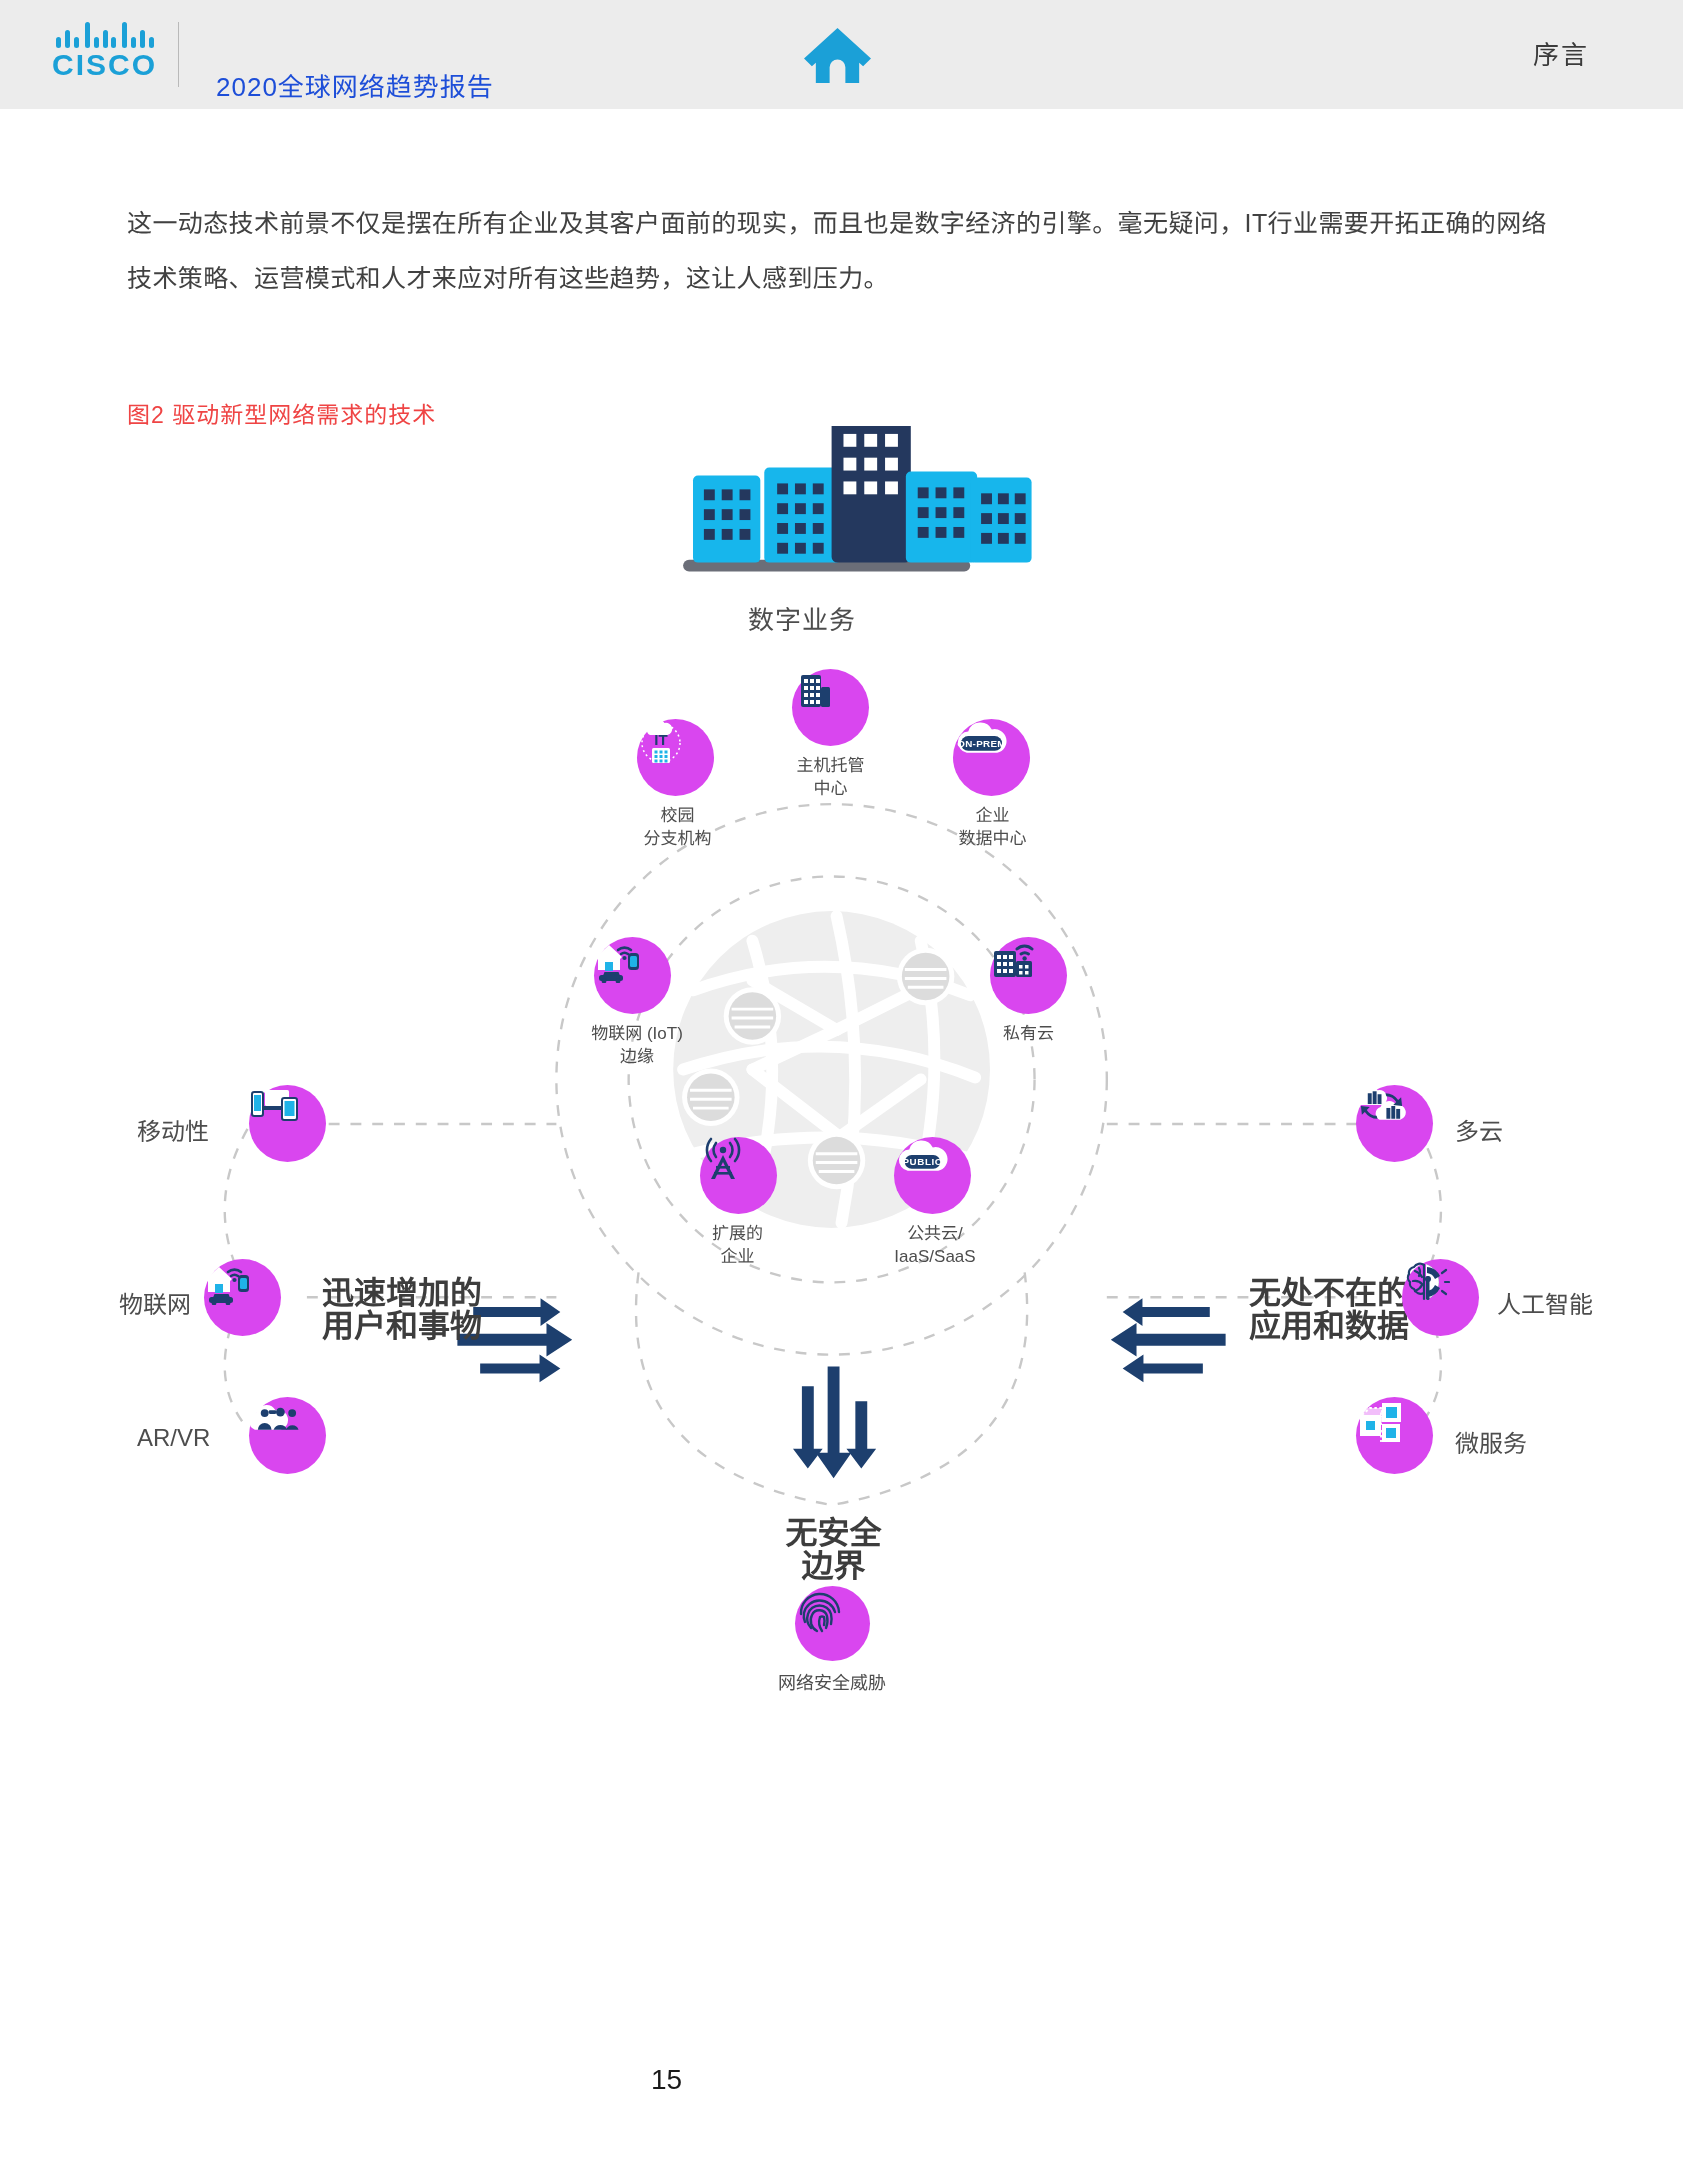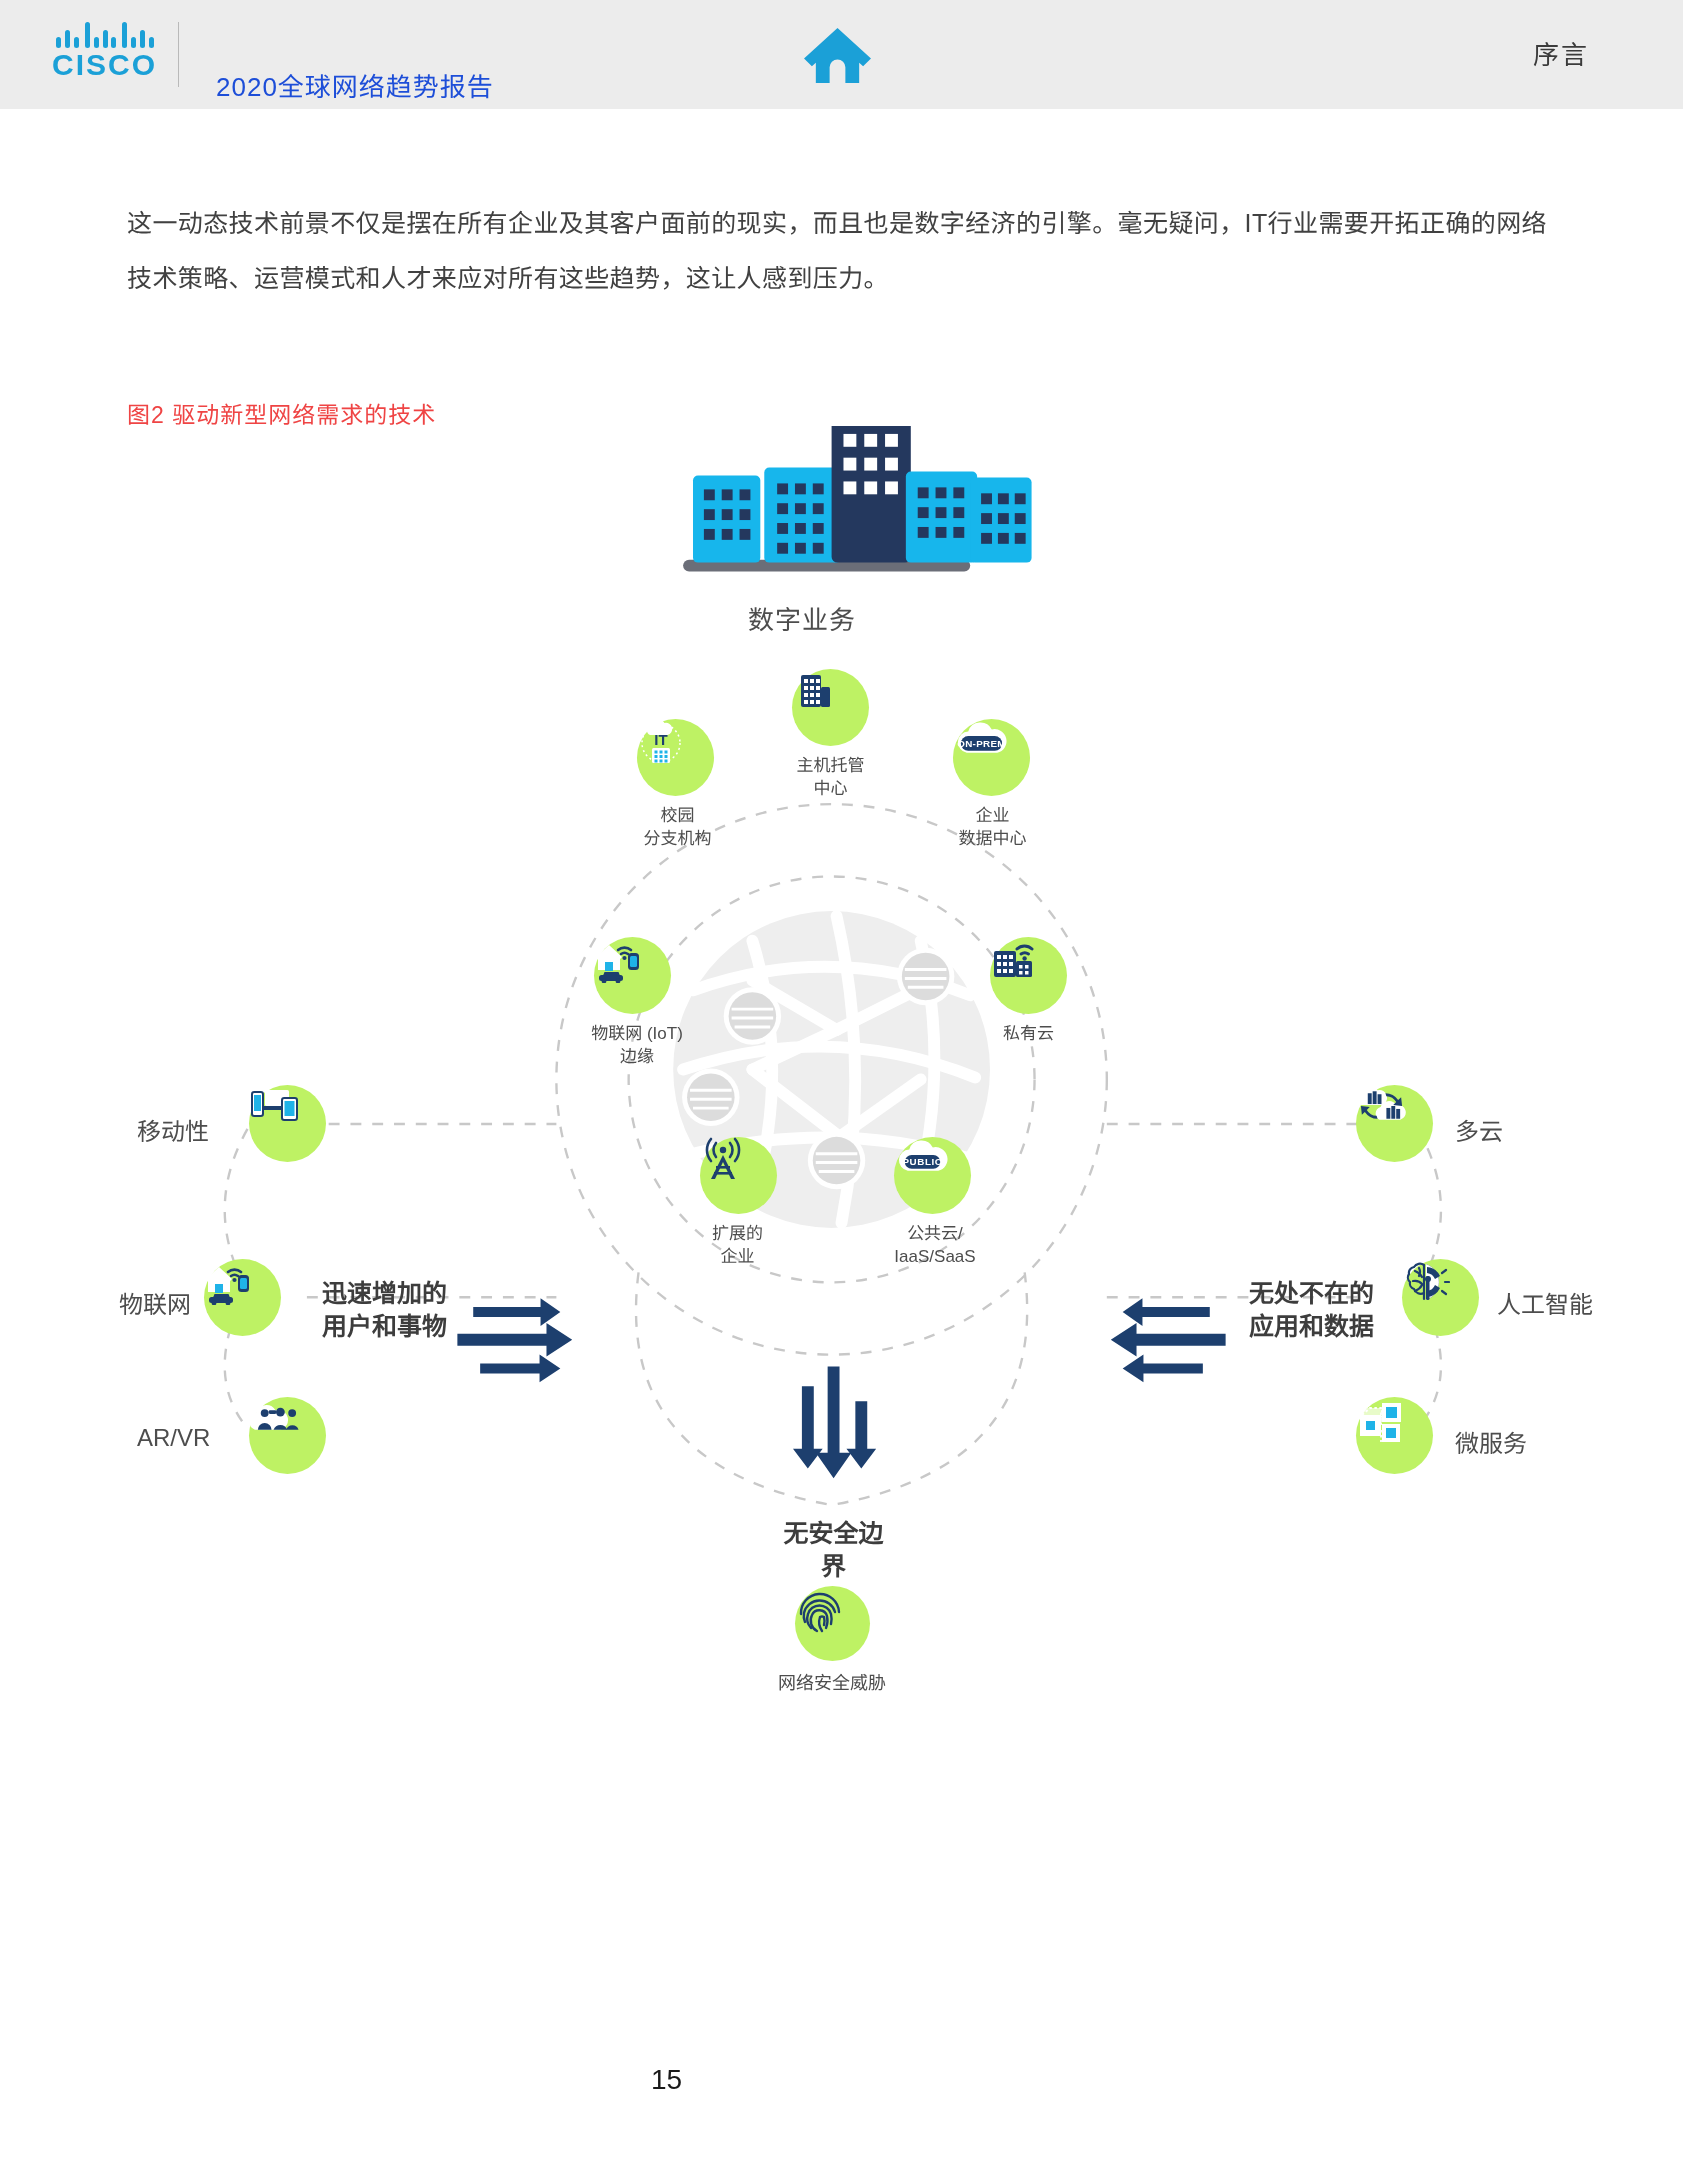--- a/index.html
+++ b/index.html
@@ -58,33 +58,33 @@
   }
 
   
   #diagram{
     position:absolute;left:0px;top:426px;width:1683px;height:1089px;
   }
   #diagram svg{position:absolute;left:0;top:0;}
 
   .node{position:absolute;}
   .circle-icon{
-    position:absolute;border-radius:50%;background:#bef264;
+    position:absolute;border-radius:50%;background:#d946ef;
     display:flex;align-items:center;justify-content:center;
   }
   .node-label{
     position:absolute;text-align:center;
     font-size:17px;line-height:23px;color:#4d4d4d;
     white-space:pre-line;
   }
   .side-label{
     position:absolute;font-size:24px;color:#4d4d4d;white-space:nowrap;
   }
   .bold-label{
-    position:absolute;font-size:25px;font-weight:bold;line-height:33px;
+    position:absolute;font-size:32px;font-weight:bold;line-height:33px;
     color:#3d3d3d;white-space:pre-line;
   }
   #digital-biz-label{
     position:absolute;font-size:26px;color:#4d4d4d;letter-spacing:1px;font-family:Liberation Serif, serif;
   }
 
   
   #page-number{
     position:absolute;left:0;top:2064px;width:1333px;text-align:center;
     font-size:28px;color:#1a1a1a;

